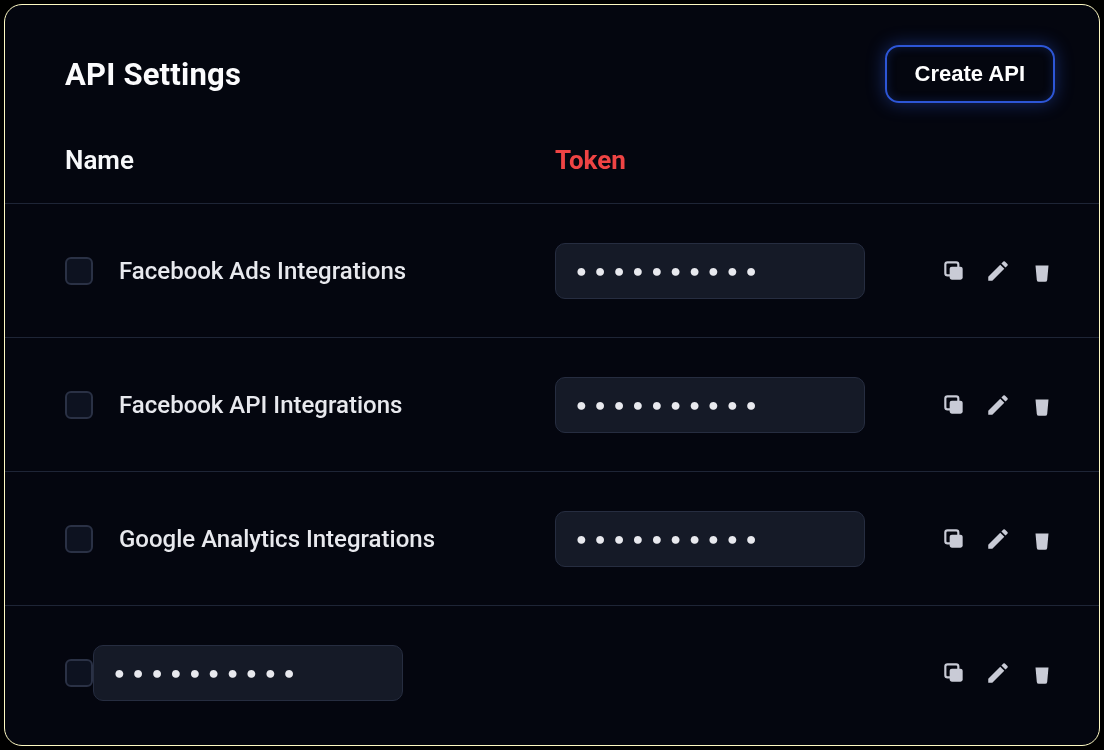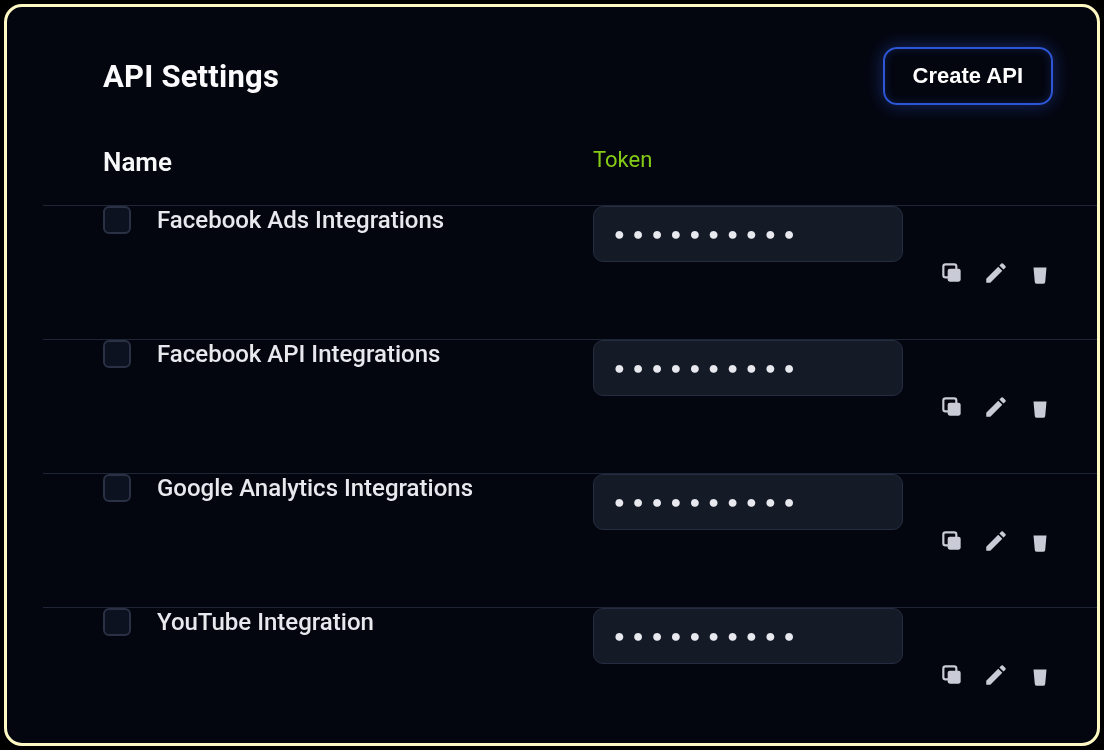--- a/index.html
+++ b/index.html
@@ -7,24 +7,23 @@
     width: 1104px;
     height: 750px;
     background: #000;
     font-family: -apple-system, BlinkMacSystemFont, "Segoe UI", Roboto, Helvetica, Arial, sans-serif;
     overflow: hidden;
   }
   .card {
     position: absolute;
     left: 4px; top: 4px; right: 4px; bottom: 4px;
     background: #04060f;
-    border: 3px solid #fef9c3;
+    border: 1px solid #fef9c3;
     border-radius: 18px;
     overflow: hidden;
-    padding-left: 36px;
   }
   .card-header {
     display: flex;
     align-items: center;
     justify-content: space-between;
     padding: 40px 44px 0 60px;
   }
   .title {
     color: #fbfbfd;
     font-size: 31px;
@@ -48,27 +47,28 @@
     padding: 42px 60px 28px 60px;
   }
   .col-name {
     flex: 0 0 490px;
     color: #f7f8fa;
     font-size: 26px;
     font-weight: 600;
   }
   .col-token {
     flex: 1;
-    color: #84cc16;
-    font-size: 22px;
-    font-weight: 400;
+    color: #ef4444;
+    font-size: 26px;
+    font-weight: 700;
   }
   .rows { }
   .row {
     display: flex;
+    align-items: center;
     min-height: 134px;
     padding: 0 44px 0 60px;
     border-top: 1px solid #1e2536;
   }
   .chk {
     width: 28px; height: 28px;
     border: 2px solid #2a3145;
     border-radius: 6px;
     background: #0d1220;
     cursor: pointer;
@@ -198,21 +198,20 @@
         <div class="icon-btn">
           <svg viewBox="0 0 24 24" fill="currentColor">
               <path d="M6 7h12l-1.2 13.2a2 2 0 0 1-2 1.8H9.2a2 2 0 0 1-2-1.8L6 7z"></path>
             </svg>
         </div>
       </div>
     </div>
 
     <div class="row">
       <div class="chk"></div>
-      <div class="row-name">YouTube Integration</div>
       <div class="token-field">●●●●●●●●●●</div>
       <div class="spacer"></div>
       <div class="actions">
         <div class="icon-btn">
           <svg viewBox="0 0 24 24" fill="currentColor">
               <rect x="8" y="8" width="12" height="12" rx="2"></rect>
               <rect x="4" y="4" width="12" height="12" rx="2" fill="none" stroke="currentColor" stroke-width="2"></rect>
             </svg>
         </div>
         <div class="icon-btn">

